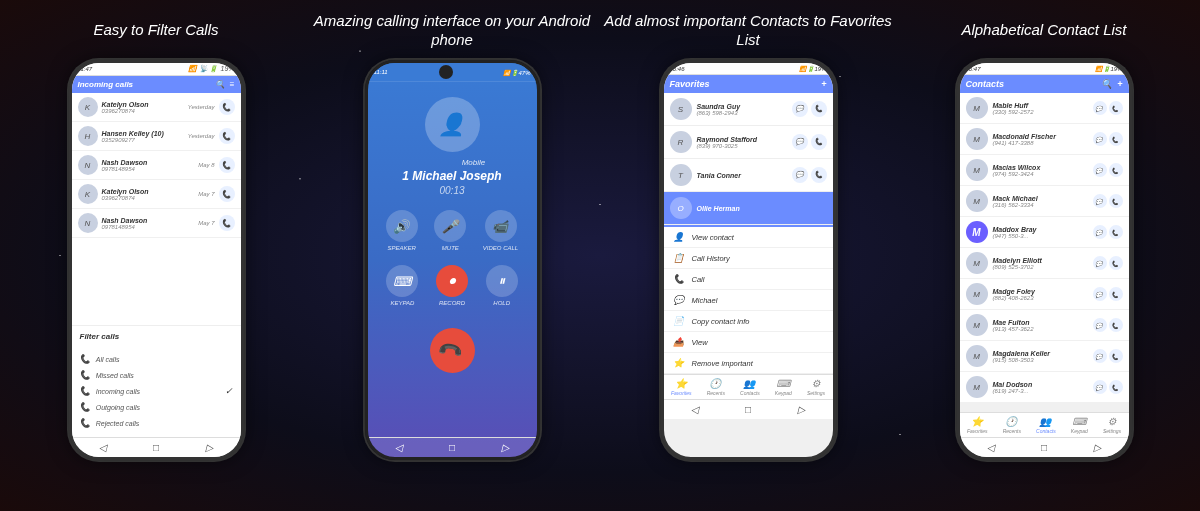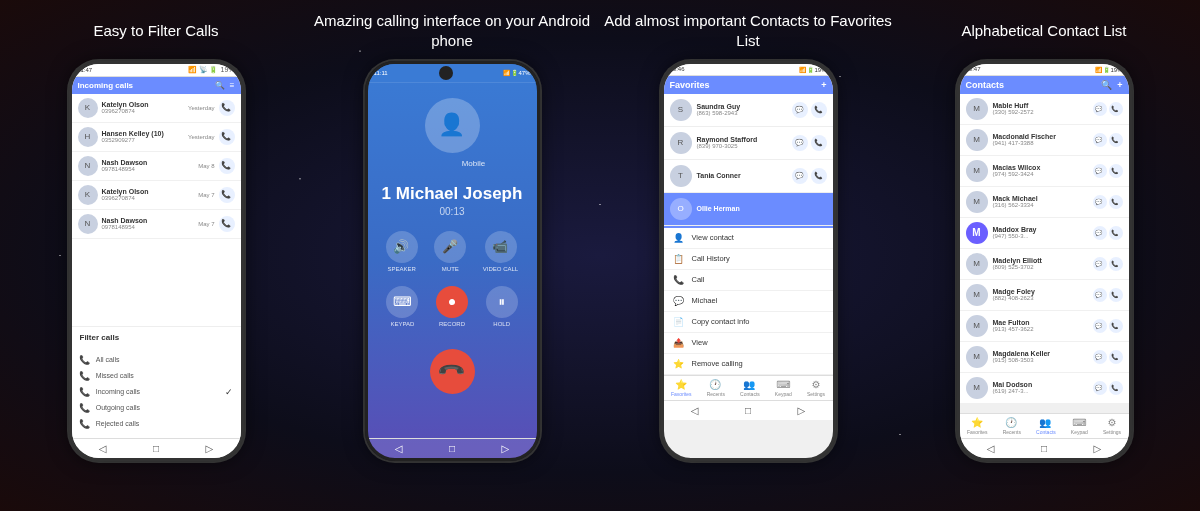--- a/index.html
+++ b/index.html
@@ -34,24 +34,25 @@
         radial-gradient(1px 1px at 85% 45%, white, transparent),
         radial-gradient(1px 1px at 35% 75%, white, transparent),
         radial-gradient(1px 1px at 75% 85%, white, transparent),
         radial-gradient(1px 1px at 25% 35%, white, transparent);
       pointer-events: none;
     }
 
     .container {
       display: flex;
       gap: 8px;
-      align-items: center;
+      align-items: flex-start;
       padding: 10px 12px;
       width: 100%;
       height: 100%;
+      font-style: italic;
     }
 
     .panel {
       display: flex;
       flex-direction: column;
       align-items: center;
       flex: 1;
       height: 490px;
     }
 
@@ -175,22 +176,22 @@
       padding: 15px 10px 10px;
     }
     .caller-avatar-large {
       width: 55px; height: 55px;
       border-radius: 50%;
       background: rgba(255,255,255,0.25);
       display: flex; align-items: center; justify-content: center;
       font-size: 22px; color: white;
       margin-bottom: 6px;
     }
-    .caller-type { color: rgba(255,255,255,0.8); font-size: 8px; margin-bottom: 16px; padding-left: 43px; }
-    .caller-name-calling { color: white; font-size: 17px; font-weight: bold; margin-bottom: 2px; }
+    .caller-type { color: rgba(255,255,255,0.8); font-size: 8px; margin-bottom: 2px; padding-left: 43px; }
+    .caller-name-calling { color: white; font-size: 12px; font-weight: bold; margin-bottom: 2px; }
     .caller-timer { color: rgba(255,255,255,0.7); font-size: 10px; margin-bottom: 14px; }
 
     .call-controls {
       display: flex;
       justify-content: space-around;
       width: 100%;
       margin-bottom: 14px;
     }
     .ctrl-btn {
       display: flex; flex-direction: column;
@@ -535,21 +536,21 @@
         <div class="ctx-item">
           <span class="ctx-icon">📄</span>
           <span>Copy contact info</span>
         </div>
         <div class="ctx-item">
           <span class="ctx-icon">📤</span>
           <span>View</span>
         </div>
         <div class="ctx-item">
           <span class="ctx-icon">⭐</span>
-          <span>Remove calling</span>
+          <span>Remove important</span>
         </div>
       </div>
       <div class="bottom-nav">
         <div class="nav-item">
           <span class="nav-icon active">⭐</span>
           <span class="nav-text active">Favorites</span>
         </div>
         <div class="nav-item">
           <span class="nav-icon">🕐</span>
           <span class="nav-text">Recents</span>

